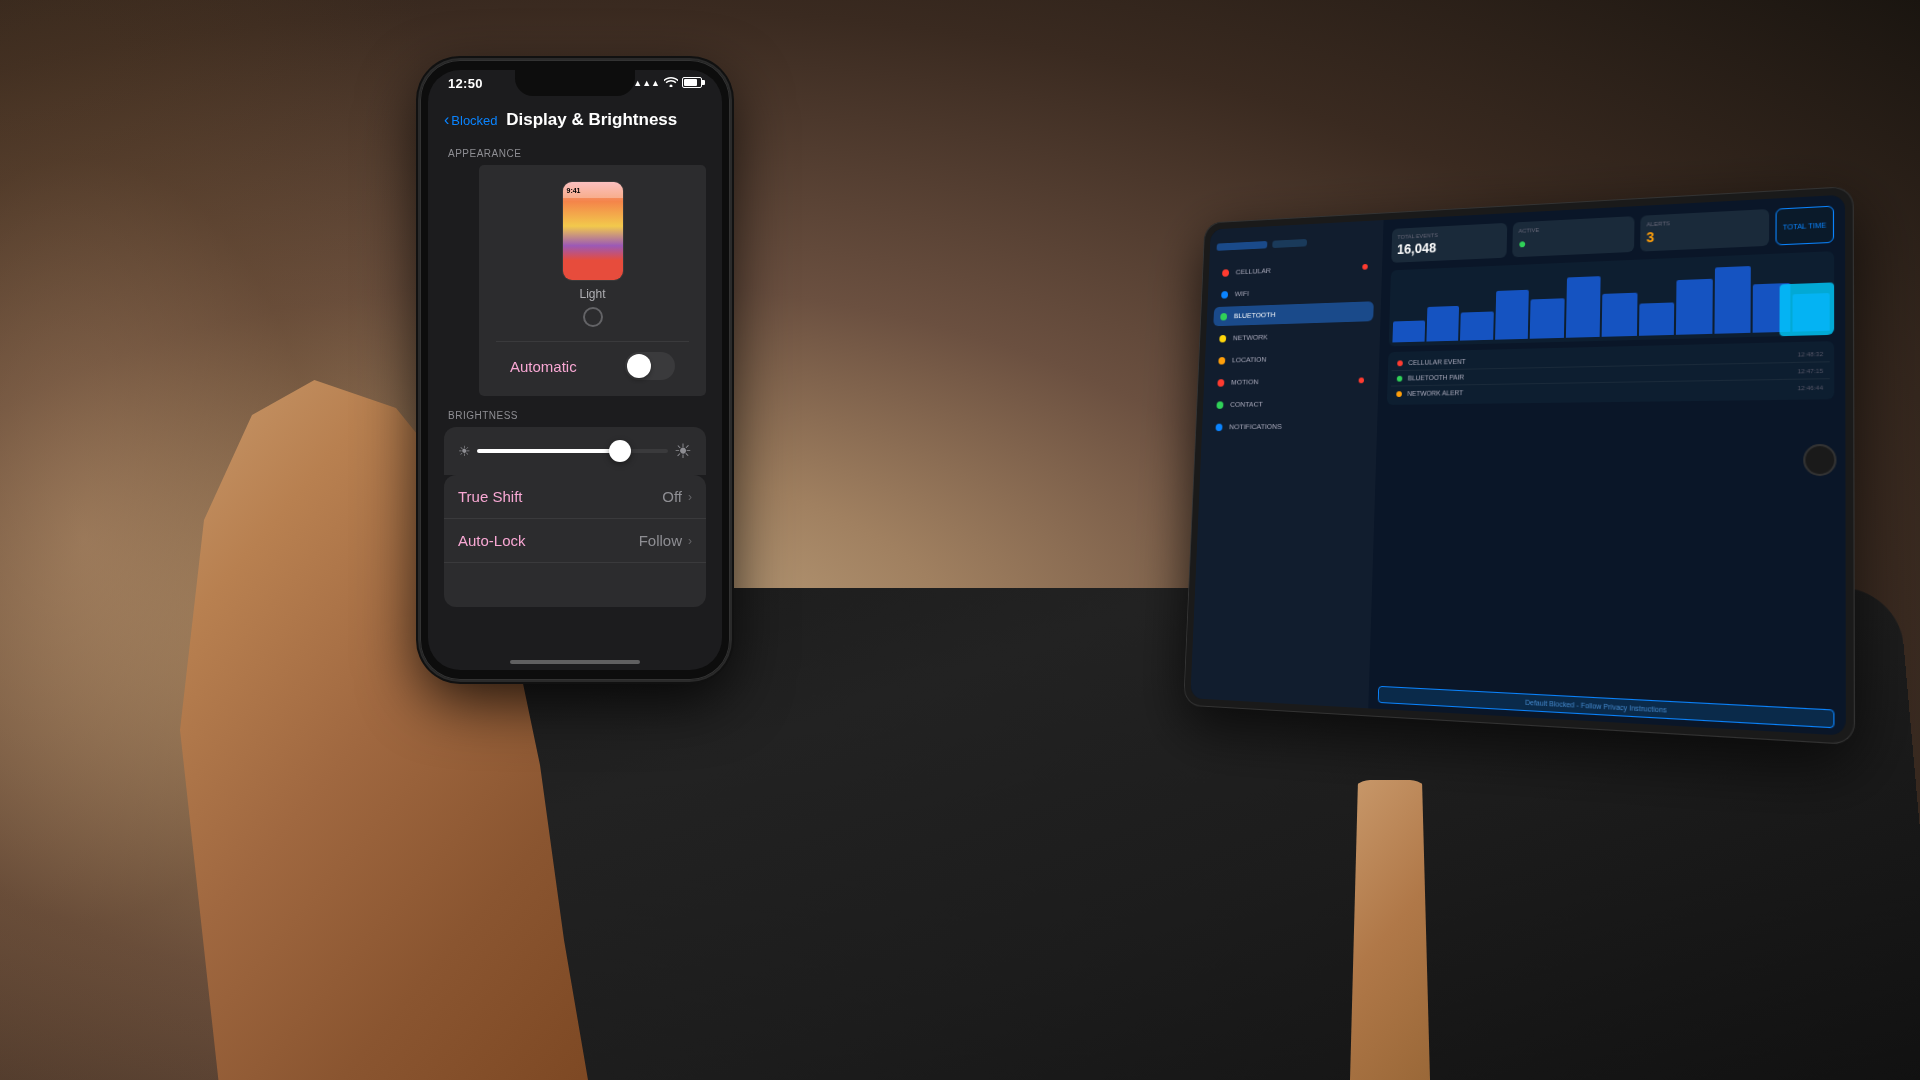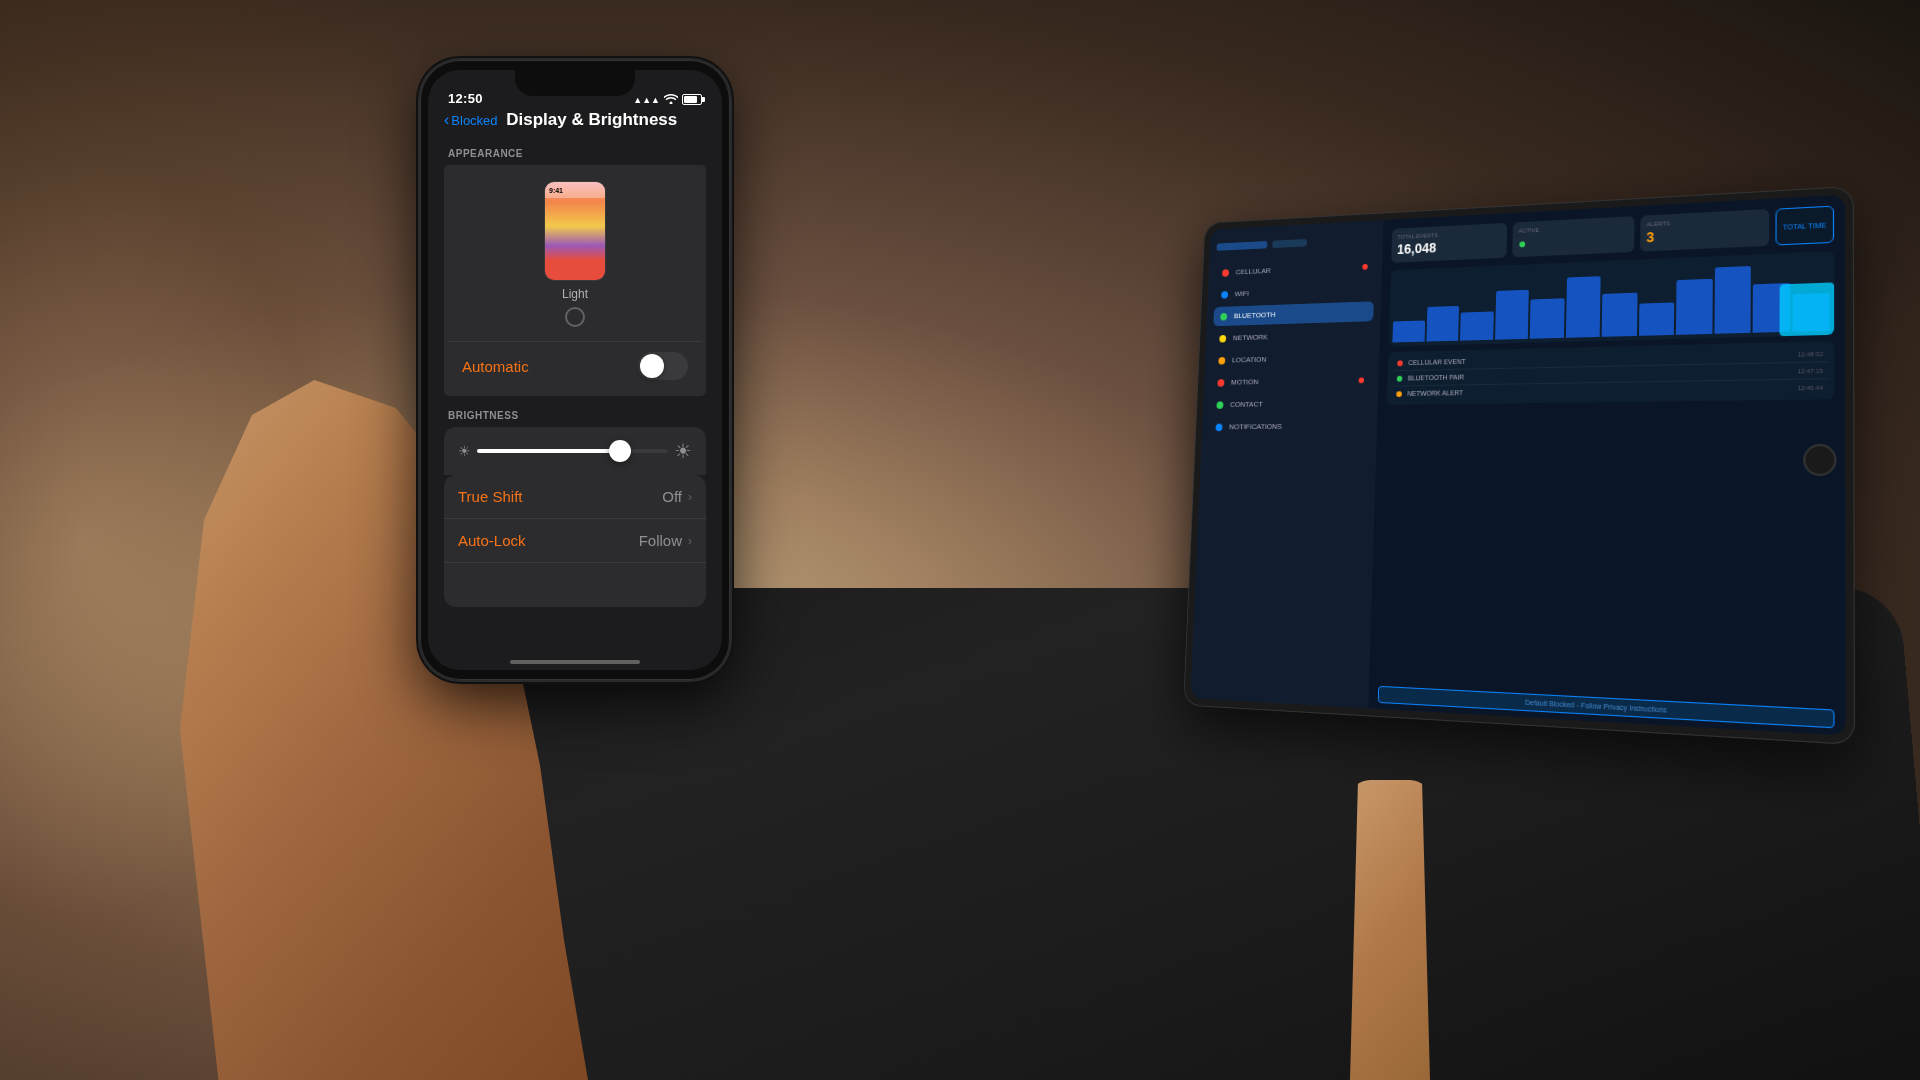--- a/index.html
+++ b/index.html
@@ -77,21 +77,21 @@
       height: 26px;
       background: #0d0d0d;
       border-radius: 0 0 18px 18px;
       z-index: 10;
     }
 
     
     .status-bar {
       display: flex;
       justify-content: space-between;
-      align-items: flex-end;
+      align-items: flex-start;
       padding: 6px 20px 0;
       height: 36px;
       position: relative;
       z-index: 5;
     }
 
     .status-time {
       font-size: 13px;
       font-weight: 600;
       color: white;
@@ -140,21 +140,21 @@
 
     
     .content {
       padding: 0 16px;
       overflow: hidden;
     }
 
     
     .section-header {
       font-size: 10px;
-      font-weight: 700;
+      font-weight: 400;
       color: #8e8e93;
       letter-spacing: 0.5px;
       padding: 10px 0 6px 4px;
       text-transform: uppercase;
     }
 
     
     .appearance-row {
       display: flex;
       justify-content: center;
@@ -250,21 +250,21 @@
       border-bottom: 0.5px solid #3a3a3c;
       position: relative;
     }
 
     .list-row:last-child {
       border-bottom: none;
     }
 
     .list-row-label {
       font-size: 15px;
-      color: #f97316;
+      color: #f9a8d4;
       flex: 1;
     }
 
     .list-row-value {
       font-size: 15px;
       color: #8e8e93;
       margin-right: 6px;
     }
 
     .list-chevron {
@@ -704,21 +704,21 @@
           <span class="nav-back-chevron">‹</span>
           <span>Blocked</span>
         </div>
         <div class="nav-title">Display &amp; Brightness</div>
       </div>
 
       <div class="content">
 
         <div class="section-header">APPEARANCE</div>
 
-        <div style="background:#2c2c2e;border-radius:5px;margin-bottom:4px;padding:6px 4px;">
+        <div style="background:#2c2c2e;border-radius:5px;margin-bottom:4px;padding:6px 17px;margin-left:35px;">
           <div class="appearance-row">
 
             <div class="appearance-option">
               <div class="appearance-thumb">
                 <div class="thumb-time-bar thumb-time-light">
                   <span class="thumb-time-text">9:41</span>
                 </div>
                 <div class="thumb-wallpaper-light"></div>
               </div>
               <span class="appearance-label">Light</span>

